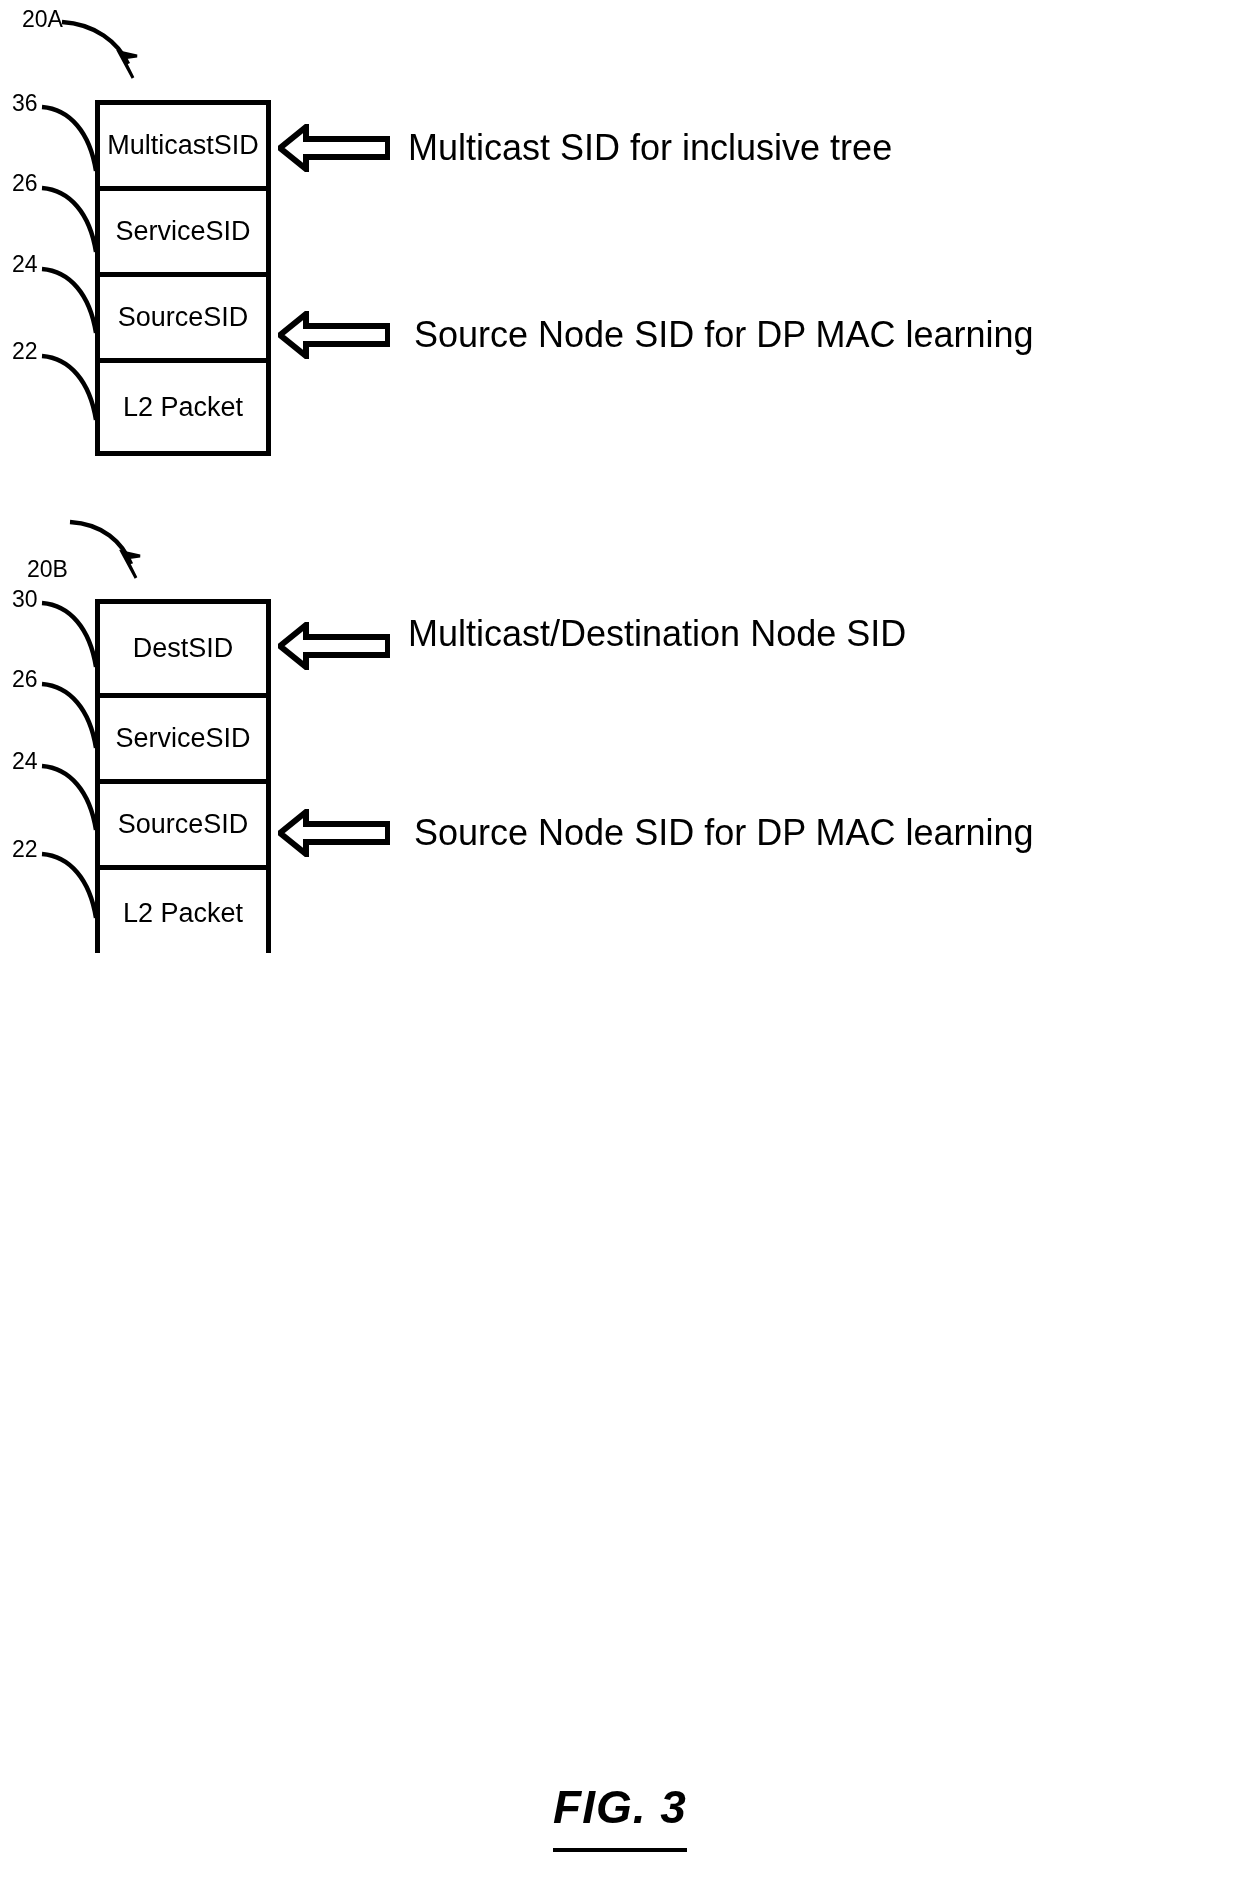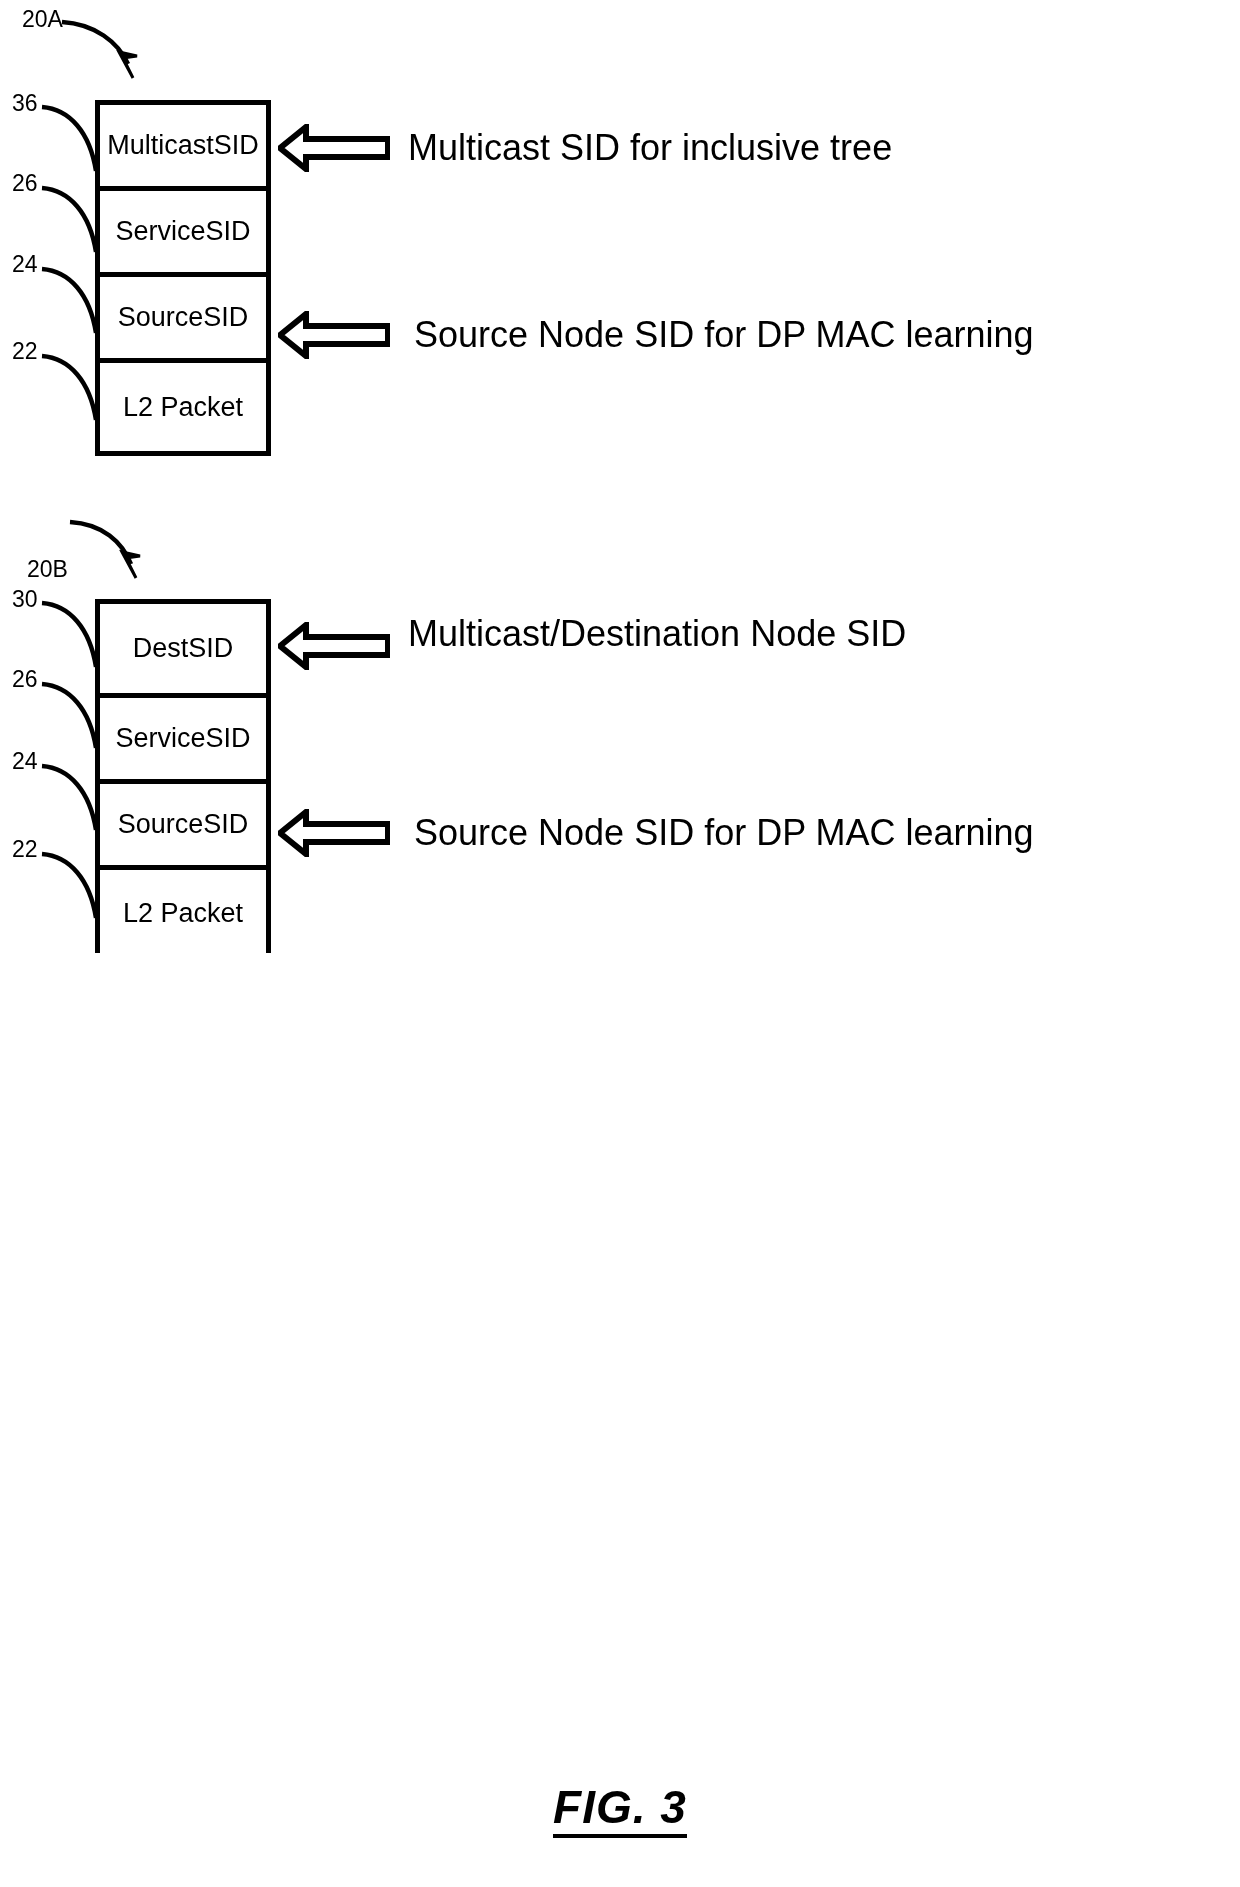--- a/index.html
+++ b/index.html
@@ -81,21 +81,21 @@
     text-align: center;
     font-family: "Liberation Sans", sans-serif;
     font-style: italic;
     font-weight: bold;
     font-size: 46px;
     letter-spacing: 1px;
     color: #000;
   }
   .fig-caption span {
     border-bottom: 4px solid #000;
-    padding-bottom: 1px;
+    padding-bottom: 15px;
   }
 </style>
 </head>
 <body>
 
 <div class="ref-num" style="left:22px; top:8px;">20A</div>
 
 <svg class="leader" style="left:0px; top:0px; width:200px; height:110px;" viewBox="0 0 200 110">
   <path d="M62 22 C 95 24, 118 42, 128 64" fill="none" stroke="#000" stroke-width="4.5"></path>
   <path d="M119 52 L133 78 L123 58 L137 56 Z" fill="#000" stroke="#000" stroke-width="3" stroke-linejoin="miter"></path>

